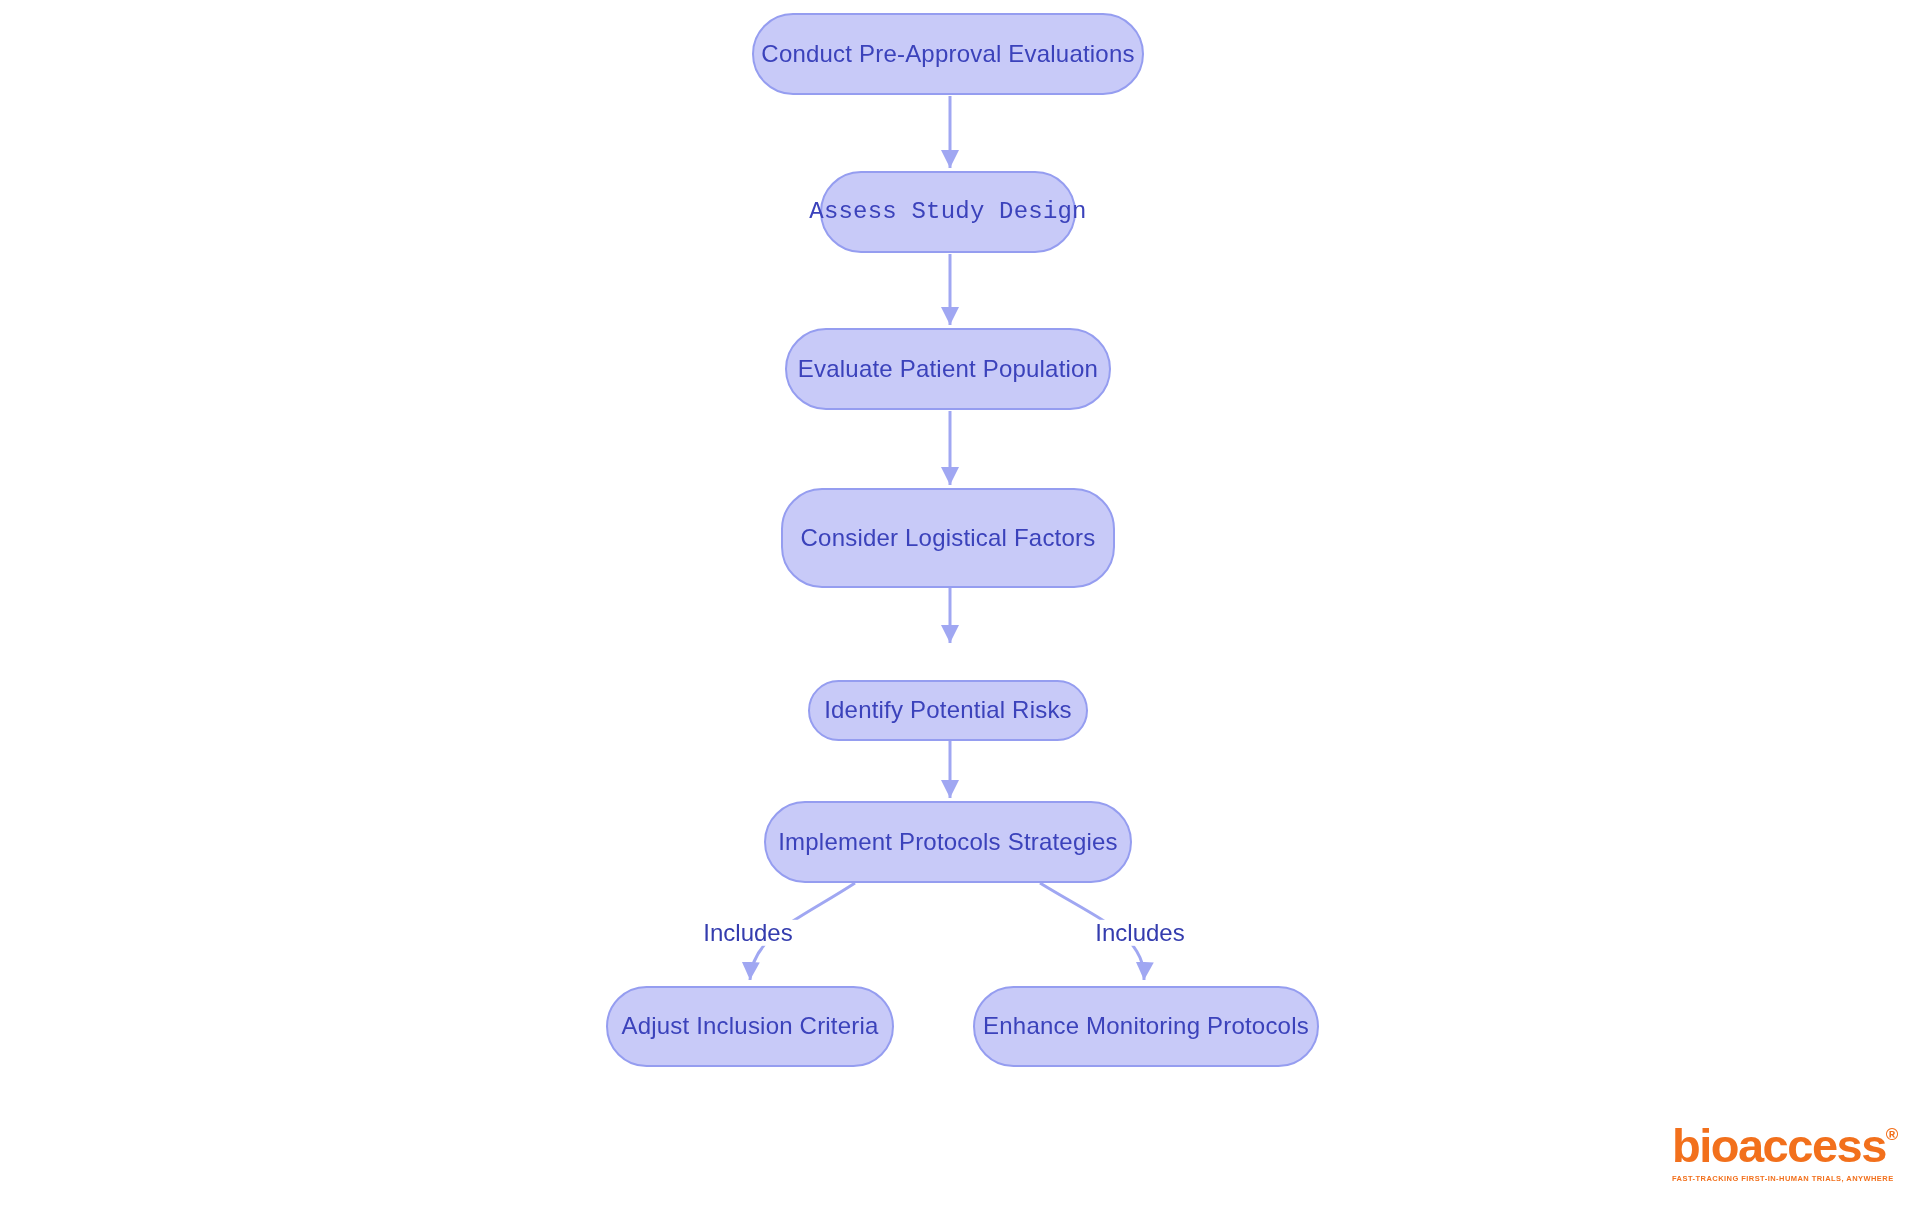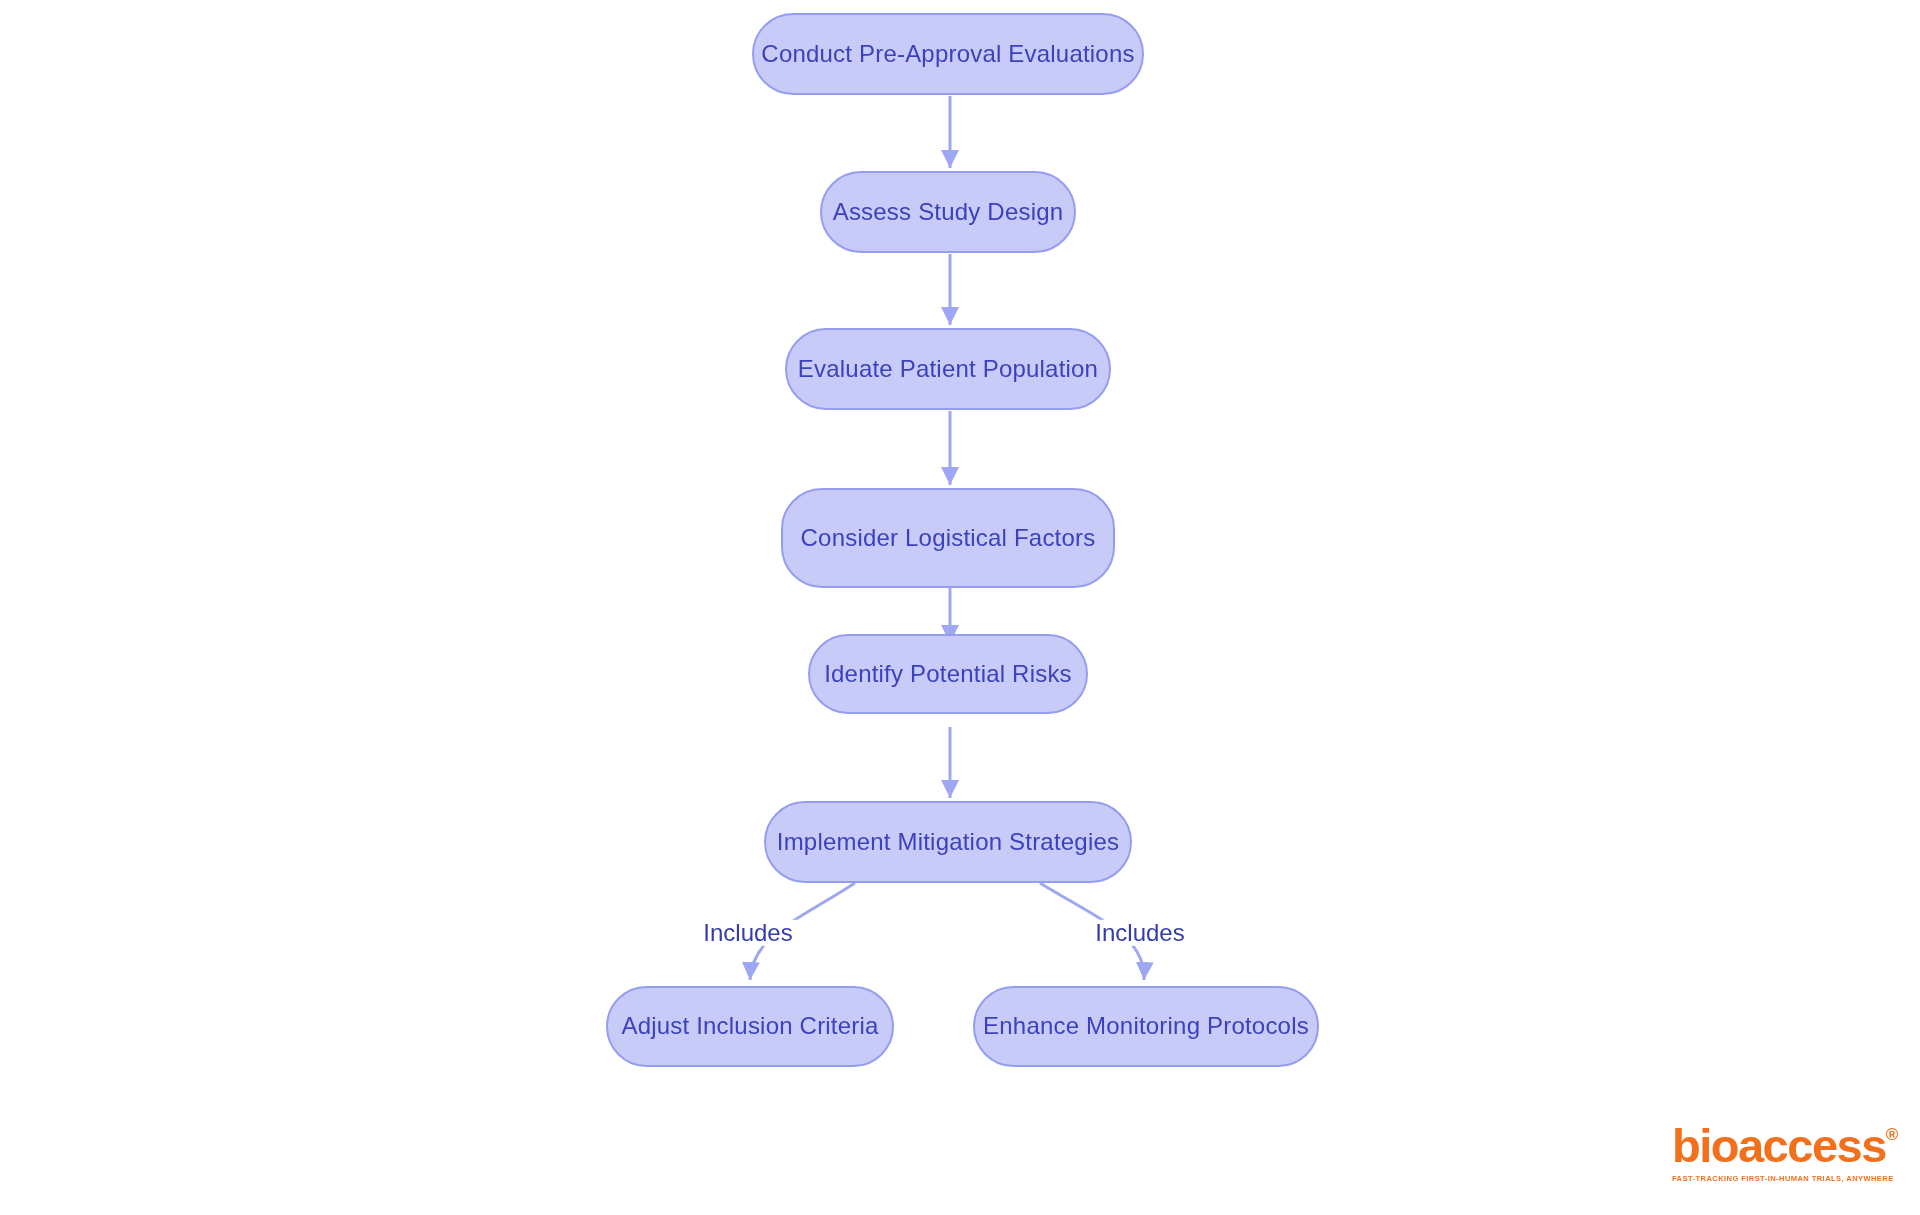--- a/index.html
+++ b/index.html
@@ -96,38 +96,38 @@
     <path class="edge" d="M950 571 V643" marker-end="url(#arrowhead)"></path>
     <path class="edge" d="M950 727 V798" marker-end="url(#arrowhead)"></path>
     <path class="edge" d="M855 883 C 798 920, 752 936, 750 980" marker-end="url(#arrowhead)"></path>
     <path class="edge" d="M1040 883 C 1100 920, 1146 936, 1144 980" marker-end="url(#arrowhead)"></path>
   </svg>
 
   <div class="node" style="left:752px; top:13px;  width:392px; height:82px;text-align:right;">
     <span class="node-label">Conduct Pre-Approval Evaluations</span>
   </div>
 
-  <div class="node" style="left:820px; top:171px; width:256px; height:82px;">
+  <div class="node" style="left:820px; top:171px; width:256px; height:82px;font-family:Liberation Mono, monospace;">
     <span class="node-label">Assess Study Design</span>
   </div>
 
   <div class="node" style="left:785px; top:328px; width:326px; height:82px;">
     <span class="node-label">Evaluate Patient Population</span>
   </div>
 
   <div class="node" style="left:781px; top:488px; width:334px; height:100px;">
     <span class="node-label">Consider Logistical Factors</span>
   </div>
 
-  <div class="node" style="left:808px; top:634px; width:280px; height:80px;">
+  <div class="node" style="left:808px; top:680px; width:280px; height:61px;">
     <span class="node-label">Identify Potential Risks</span>
   </div>
 
   <div class="node" style="left:764px; top:801px; width:368px; height:82px;">
-    <span class="node-label">Implement Mitigation Strategies</span>
+    <span class="node-label">Implement Protocols Strategies</span>
   </div>
 
   <div class="node" style="left:606px; top:986px; width:288px; height:81px;justify-content:center;">
     <span class="node-label">Adjust Inclusion Criteria</span>
   </div>
 
   <div class="node" style="left:973px; top:986px; width:346px; height:81px;">
     <span class="node-label">Enhance Monitoring Protocols</span>
   </div>
 

